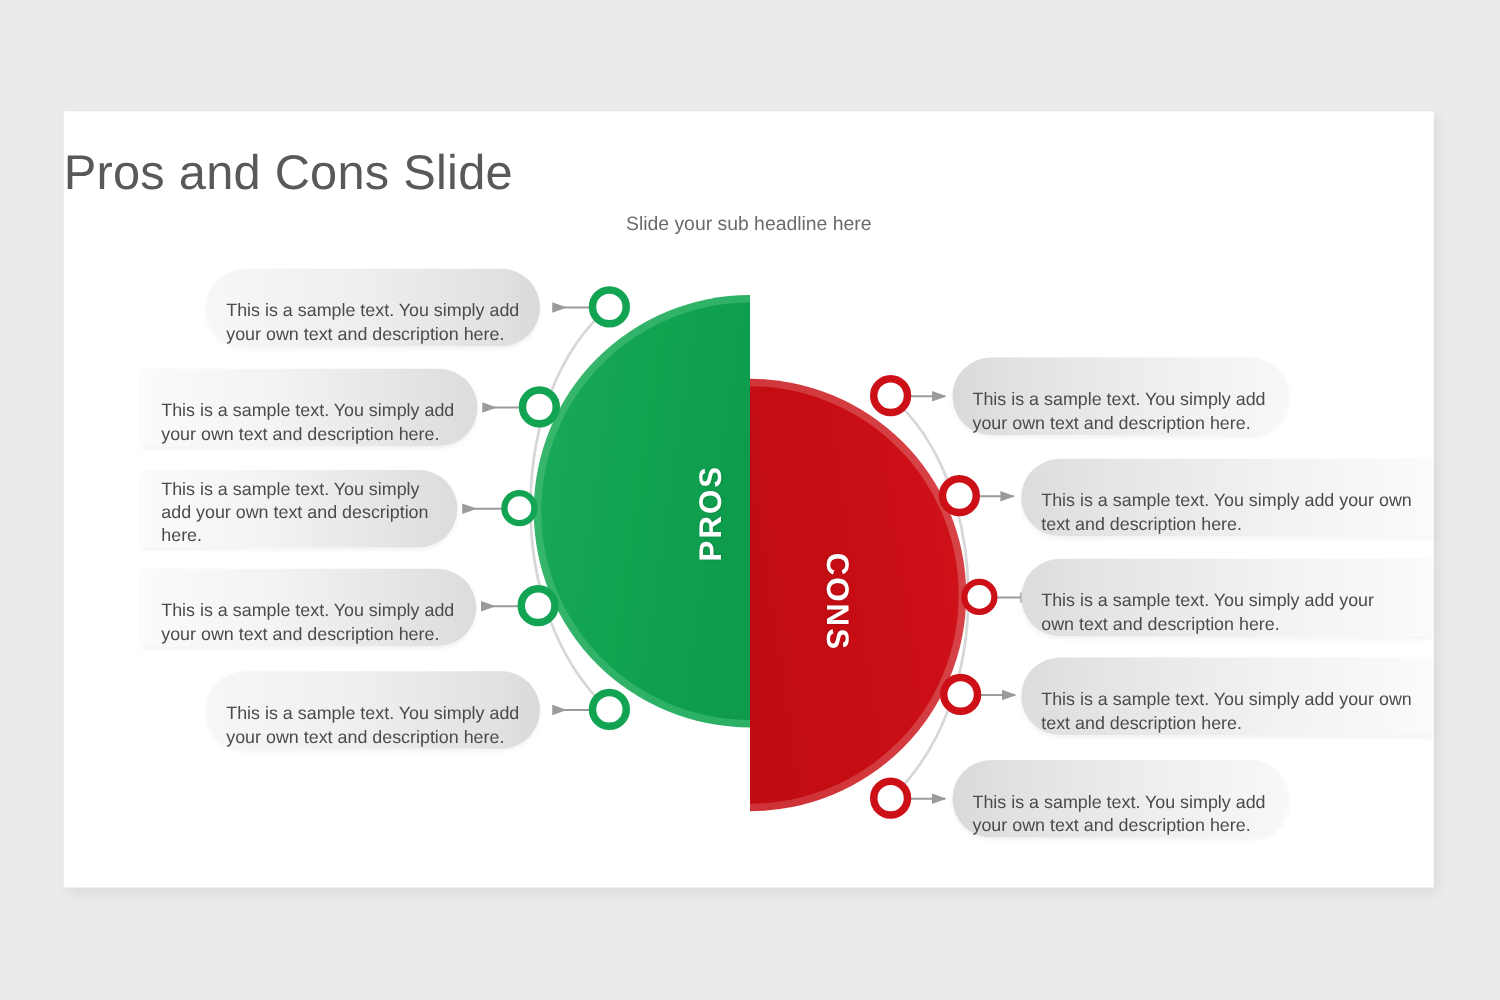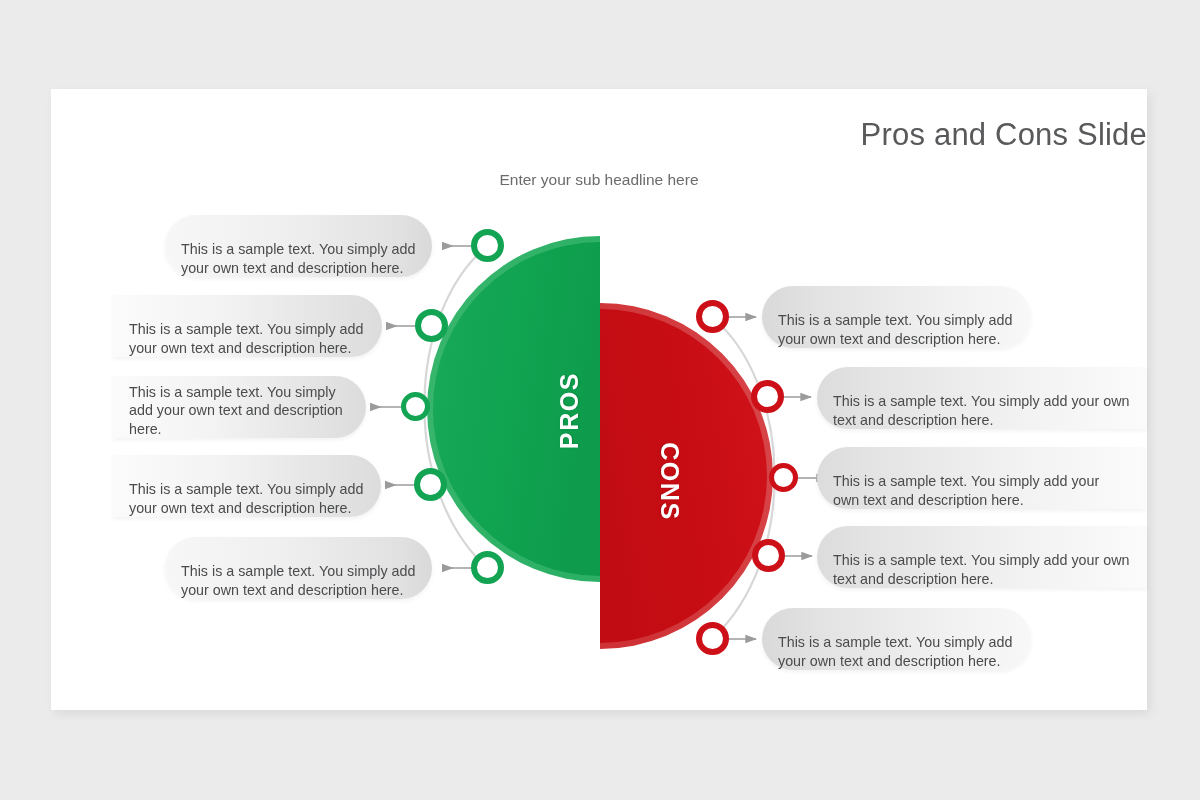--- a/index.html
+++ b/index.html
@@ -28,22 +28,22 @@
     height: 621px;
     background: #ffffff;
     box-shadow: 3px 4px 10px rgba(0,0,0,0.07);
   }
 
   
   .slide-title {
     position: absolute;
     left: 0; top: 28px;
     width: 100%;
-    text-align: right;
-    font-size: 31px;
+    text-align: left;
+    font-size: 39px;
     font-weight: 400;
     color: #58595b;
     letter-spacing: 0.2px;
     white-space: nowrap;
   }
   .slide-subtitle {
     position: absolute;
     left: 0; top: 82px;
     width: 100%;
     text-align: center;
@@ -126,21 +126,21 @@
 </style>
 </head>
 <body>
 
 <div id="stage">
 
   <div class="slide">
 
     <div class="slide-title">Pros and Cons Slide</div>
 
-    <div class="slide-subtitle">Enter your sub headline here</div>
+    <div class="slide-subtitle">Slide your sub headline here</div>
 
     <div class="diagram">
       <svg width="1096" height="621" viewBox="0 0 1096 621" xmlns="http://www.w3.org/2000/svg">
         <defs>
           <linearGradient id="gradGreen" x1="0" y1="0" x2="1" y2="0.3">
             <stop offset="0%" stop-color="#19a95a"></stop>
             <stop offset="55%" stop-color="#10a350"></stop>
             <stop offset="100%" stop-color="#0e9c4c"></stop>
           </linearGradient>
           <linearGradient id="gradGreenLight" x1="0" y1="0" x2="1" y2="0.4">

